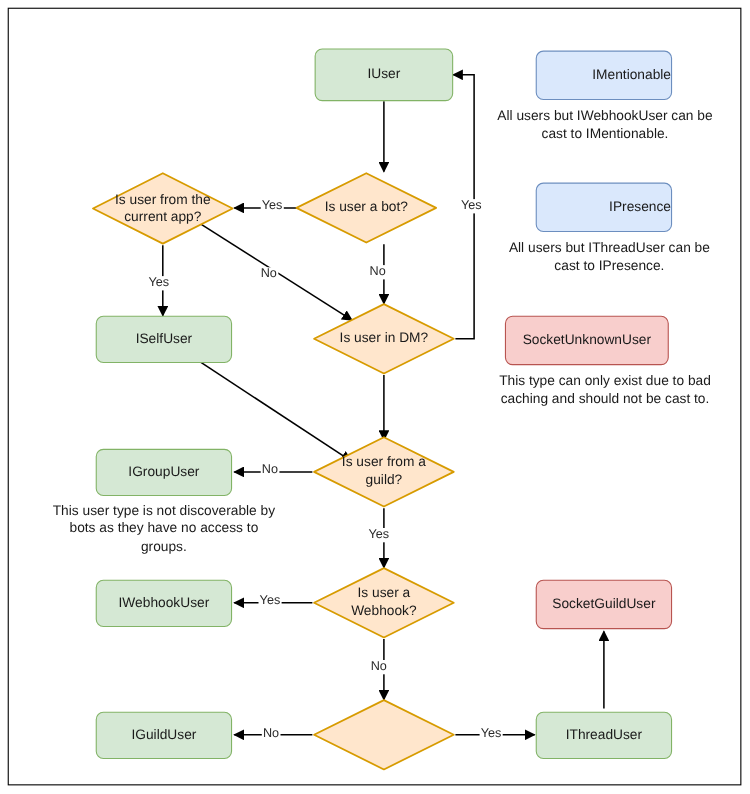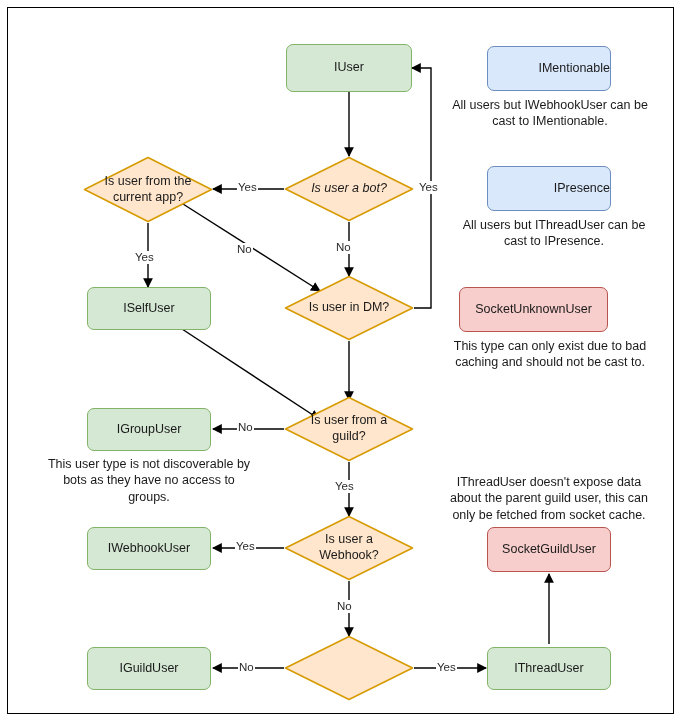--- a/index.html
+++ b/index.html
@@ -166,21 +166,21 @@
   </div>
 
   <div class="node box red" style="left:451px; top:279px; width:149px; height:45px;">
     <span>SocketUnknownUser</span>
   </div>
 
   <div class="node box red" style="left:479px; top:519px; width:124px; height:45px;">
     <span>SocketGuildUser</span>
   </div>
 
-  <div class="diamond-wrap" style="left:276px; top:148px; width:130px; height:66px;font-style:italic;">
+  <div class="diamond-wrap" style="left:260px; top:148px; width:130px; height:66px;">
     <svg width="130" height="66" viewBox="0 0 130 66" xmlns="http://www.w3.org/2000/svg">
       <polygon points="65,1.5 128.5,33 65,64.5 1.5,33" fill="#ffe6cc" stroke="#d79b00" stroke-width="1.6" stroke-linejoin="round"></polygon>
     </svg>
     <div class="diamond-label">Is user a bot?</div>
   </div>
 
   <div class="diamond-wrap" style="left:75px; top:148px; width:130px; height:67px;">
     <svg width="130" height="67" viewBox="0 0 130 67" xmlns="http://www.w3.org/2000/svg">
       <polygon points="65,1.5 128.5,33.5 65,65.5 1.5,33.5" fill="#ffe6cc" stroke="#d79b00" stroke-width="1.6" stroke-linejoin="round"></polygon>
     </svg>
@@ -228,15 +228,14 @@
   <span class="edge-label" style="left:428px; top:653px;">Yes</span>
 
   <div class="note" style="left:440px; top:89px; width:204px;">All users but IWebhookUser can be cast to IMentionable.</div>
 
   <div class="note" style="left:444px; top:209px; width:204px;">All users but IThreadUser can be cast to IPresence.</div>
 
   <div class="note" style="left:438px; top:330px; width:208px;">This type can only exist due to bad caching and should not be cast to.</div>
 
   <div class="note" style="left:38px; top:448px; width:206px;">This user type is not discoverable by bots as they have no access to groups.</div>
 
-  <div class="note" style="left:432px; top:466px; width:218px;">IThreadUser doesn't expose data about the parent guild user, this can only be fetched from socket cache.</div>
 
 </div>
 
 </body></html>

